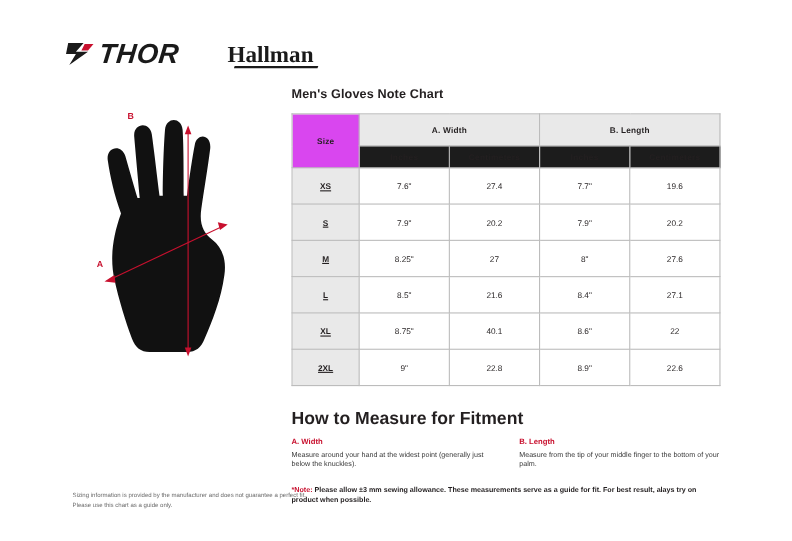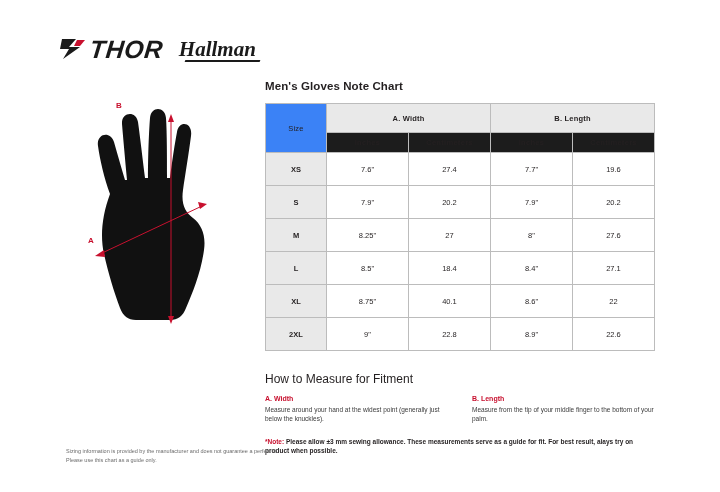--- a/index.html
+++ b/index.html
@@ -47,27 +47,27 @@
     font-weight: bold;
     font-size: 25px;
     letter-spacing: 0.5px;
     color: #1a1a1a;
     font-style: italic;
     transform: skewX(-6deg);
     line-height: 1;
   }
   .hallman-word {
     font-family: "Liberation Serif", serif;
-    font-style: italic;
     font-weight: bold;
     font-size: 21px;
     color: #1a1a1a;
     line-height: 1;
     position: relative;
     padding-right: 2px;
+    margin-left: 28px;
   }
   .hallman-word::after {
     content: "";
     position: absolute;
     left: 6px;
     right: -2px;
     bottom: -2px;
     height: 2px;
     background: #1a1a1a;
     transform: skewX(-20deg);
@@ -120,54 +120,55 @@
     color: #231f20;
   }
   th.group-head {
     background: #e9e9e9;
     font-weight: bold;
     font-size: 9px;
     height: 26px;
     letter-spacing: 0.2px;
   }
   th.size-head {
-    background: #3b82f6;
-    font-weight: normal;
+    background: #d946ef;
+    font-weight: bold;
     font-size: 9px;
     letter-spacing: 0.2px;
     width: 58px;
   }
   th.unit-head {
     background: #1c1c1c;
     color: #ffffff;
     font-weight: bold;
     font-size: 6.5px;
     height: 17px;
     letter-spacing: 0.3px;
     border-color: #1c1c1c;
   }
   td.size-cell {
     background: #e9e9e9;
     font-weight: bold;
     font-size: 8px;
     height: 30px;
+    text-decoration: underline;
   }
   td.val {
     background: #ffffff;
     height: 30px;
     font-size: 7.5px;
   }
 
   
   .howto {
     margin-top: 21px;
   }
   .howto-title {
-    font-size: 12px;
-    font-weight: normal;
+    font-size: 16px;
+    font-weight: bold;
     color: #231f20;
     margin: 0 0 9px 0;
   }
   .howto-cols {
     display: flex;
     gap: 24px;
   }
   .howto-col {
     width: 183px;
   }
@@ -300,21 +301,21 @@
         <tr>
           <td class="size-cell">M</td>
           <td class="val">8.25"</td>
           <td class="val">27</td>
           <td class="val">8"</td>
           <td class="val">27.6</td>
         </tr>
         <tr>
           <td class="size-cell">L</td>
           <td class="val">8.5"</td>
-          <td class="val">18.4</td>
+          <td class="val">21.6</td>
           <td class="val">8.4"</td>
           <td class="val">27.1</td>
         </tr>
         <tr>
           <td class="size-cell">XL</td>
           <td class="val">8.75"</td>
           <td class="val">40.1</td>
           <td class="val">8.6"</td>
           <td class="val">22</td>
         </tr>

